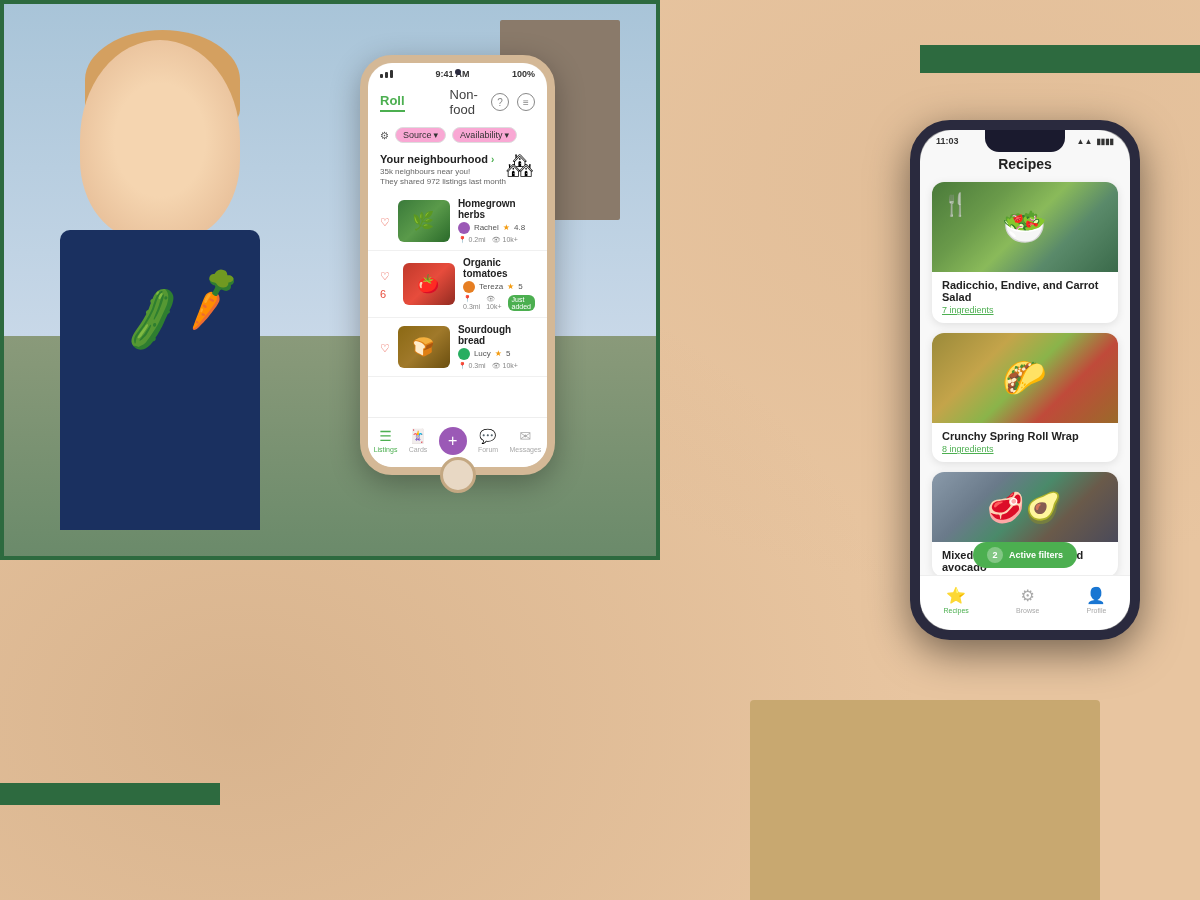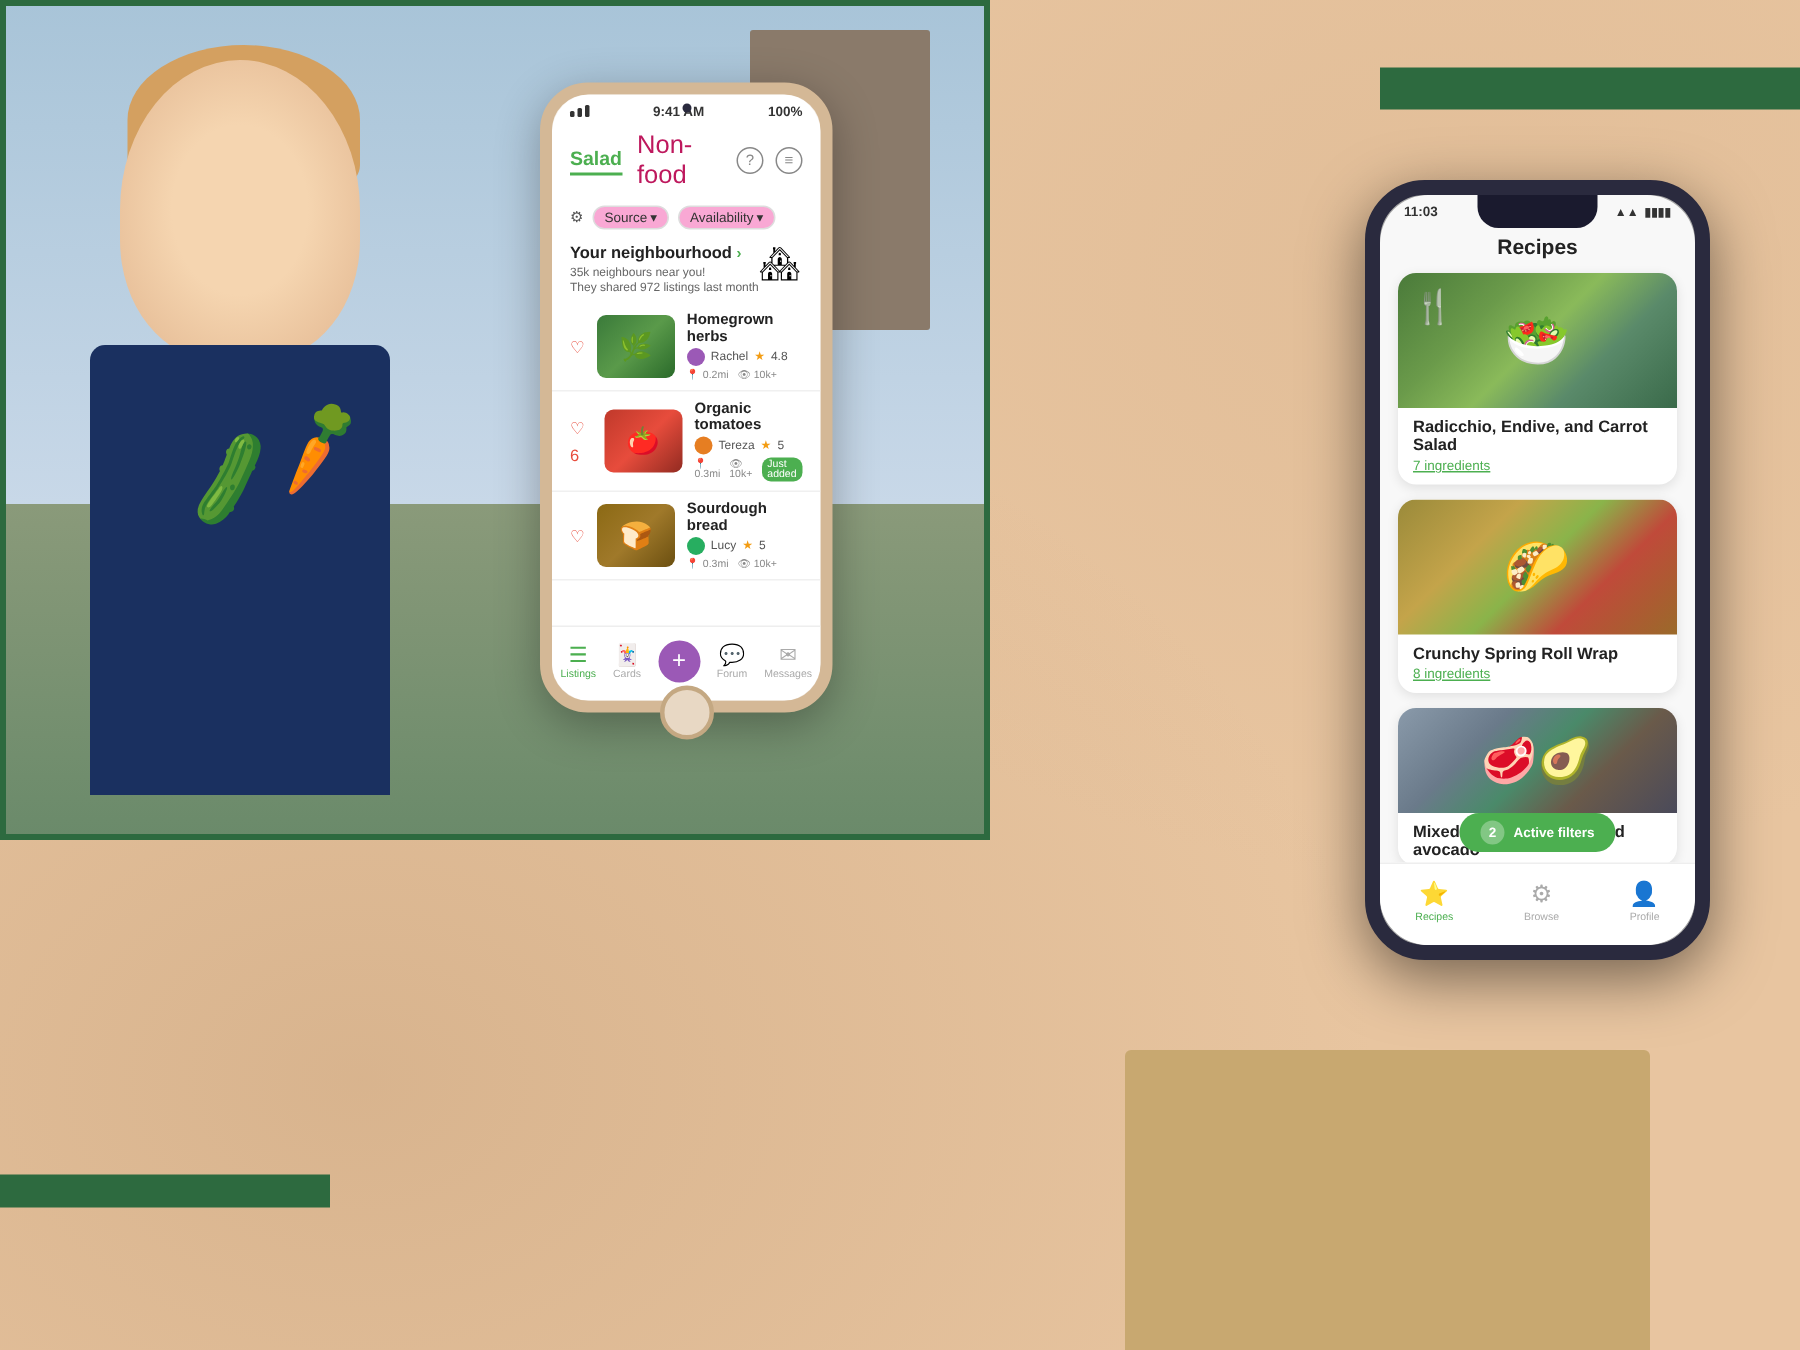--- a/index.html
+++ b/index.html
@@ -126,22 +126,23 @@
 
     .tab-food {
       font-size: 13px;
       font-weight: 700;
       color: #4CAF50;
       border-bottom: 2px solid #4CAF50;
       padding-bottom: 2px;
     }
 
     .tab-nonfood {
-      font-size: 17px;
-      color: #be185d;
+      font-size: 13px;
+      color: #404040;
+      margin-left: 35px;
     }
 
     .app-icons {
       display: flex;
       gap: 8px;
       align-items: center;
     }
 
     .icon-circle {
       width: 18px;
@@ -714,21 +715,21 @@
           <div class="signal-bar" style="height:4px"></div>
           <div class="signal-bar" style="height:6px"></div>
           <div class="signal-bar" style="height:8px"></div>
         </div>
         <span>9:41 AM</span>
         <span>100%</span>
       </div>
 
       <div class="app-header">
         <div class="app-tabs">
-          <span class="tab-food">Salad</span>
+          <span class="tab-food">Roll</span>
           <span class="tab-nonfood">Non-food</span>
         </div>
         <div class="app-icons">
           <div class="icon-circle">?</div>
           <div class="icon-circle">≡</div>
         </div>
       </div>
 
       <div class="filter-bar">
         <span class="filter-icon">⚙</span>

